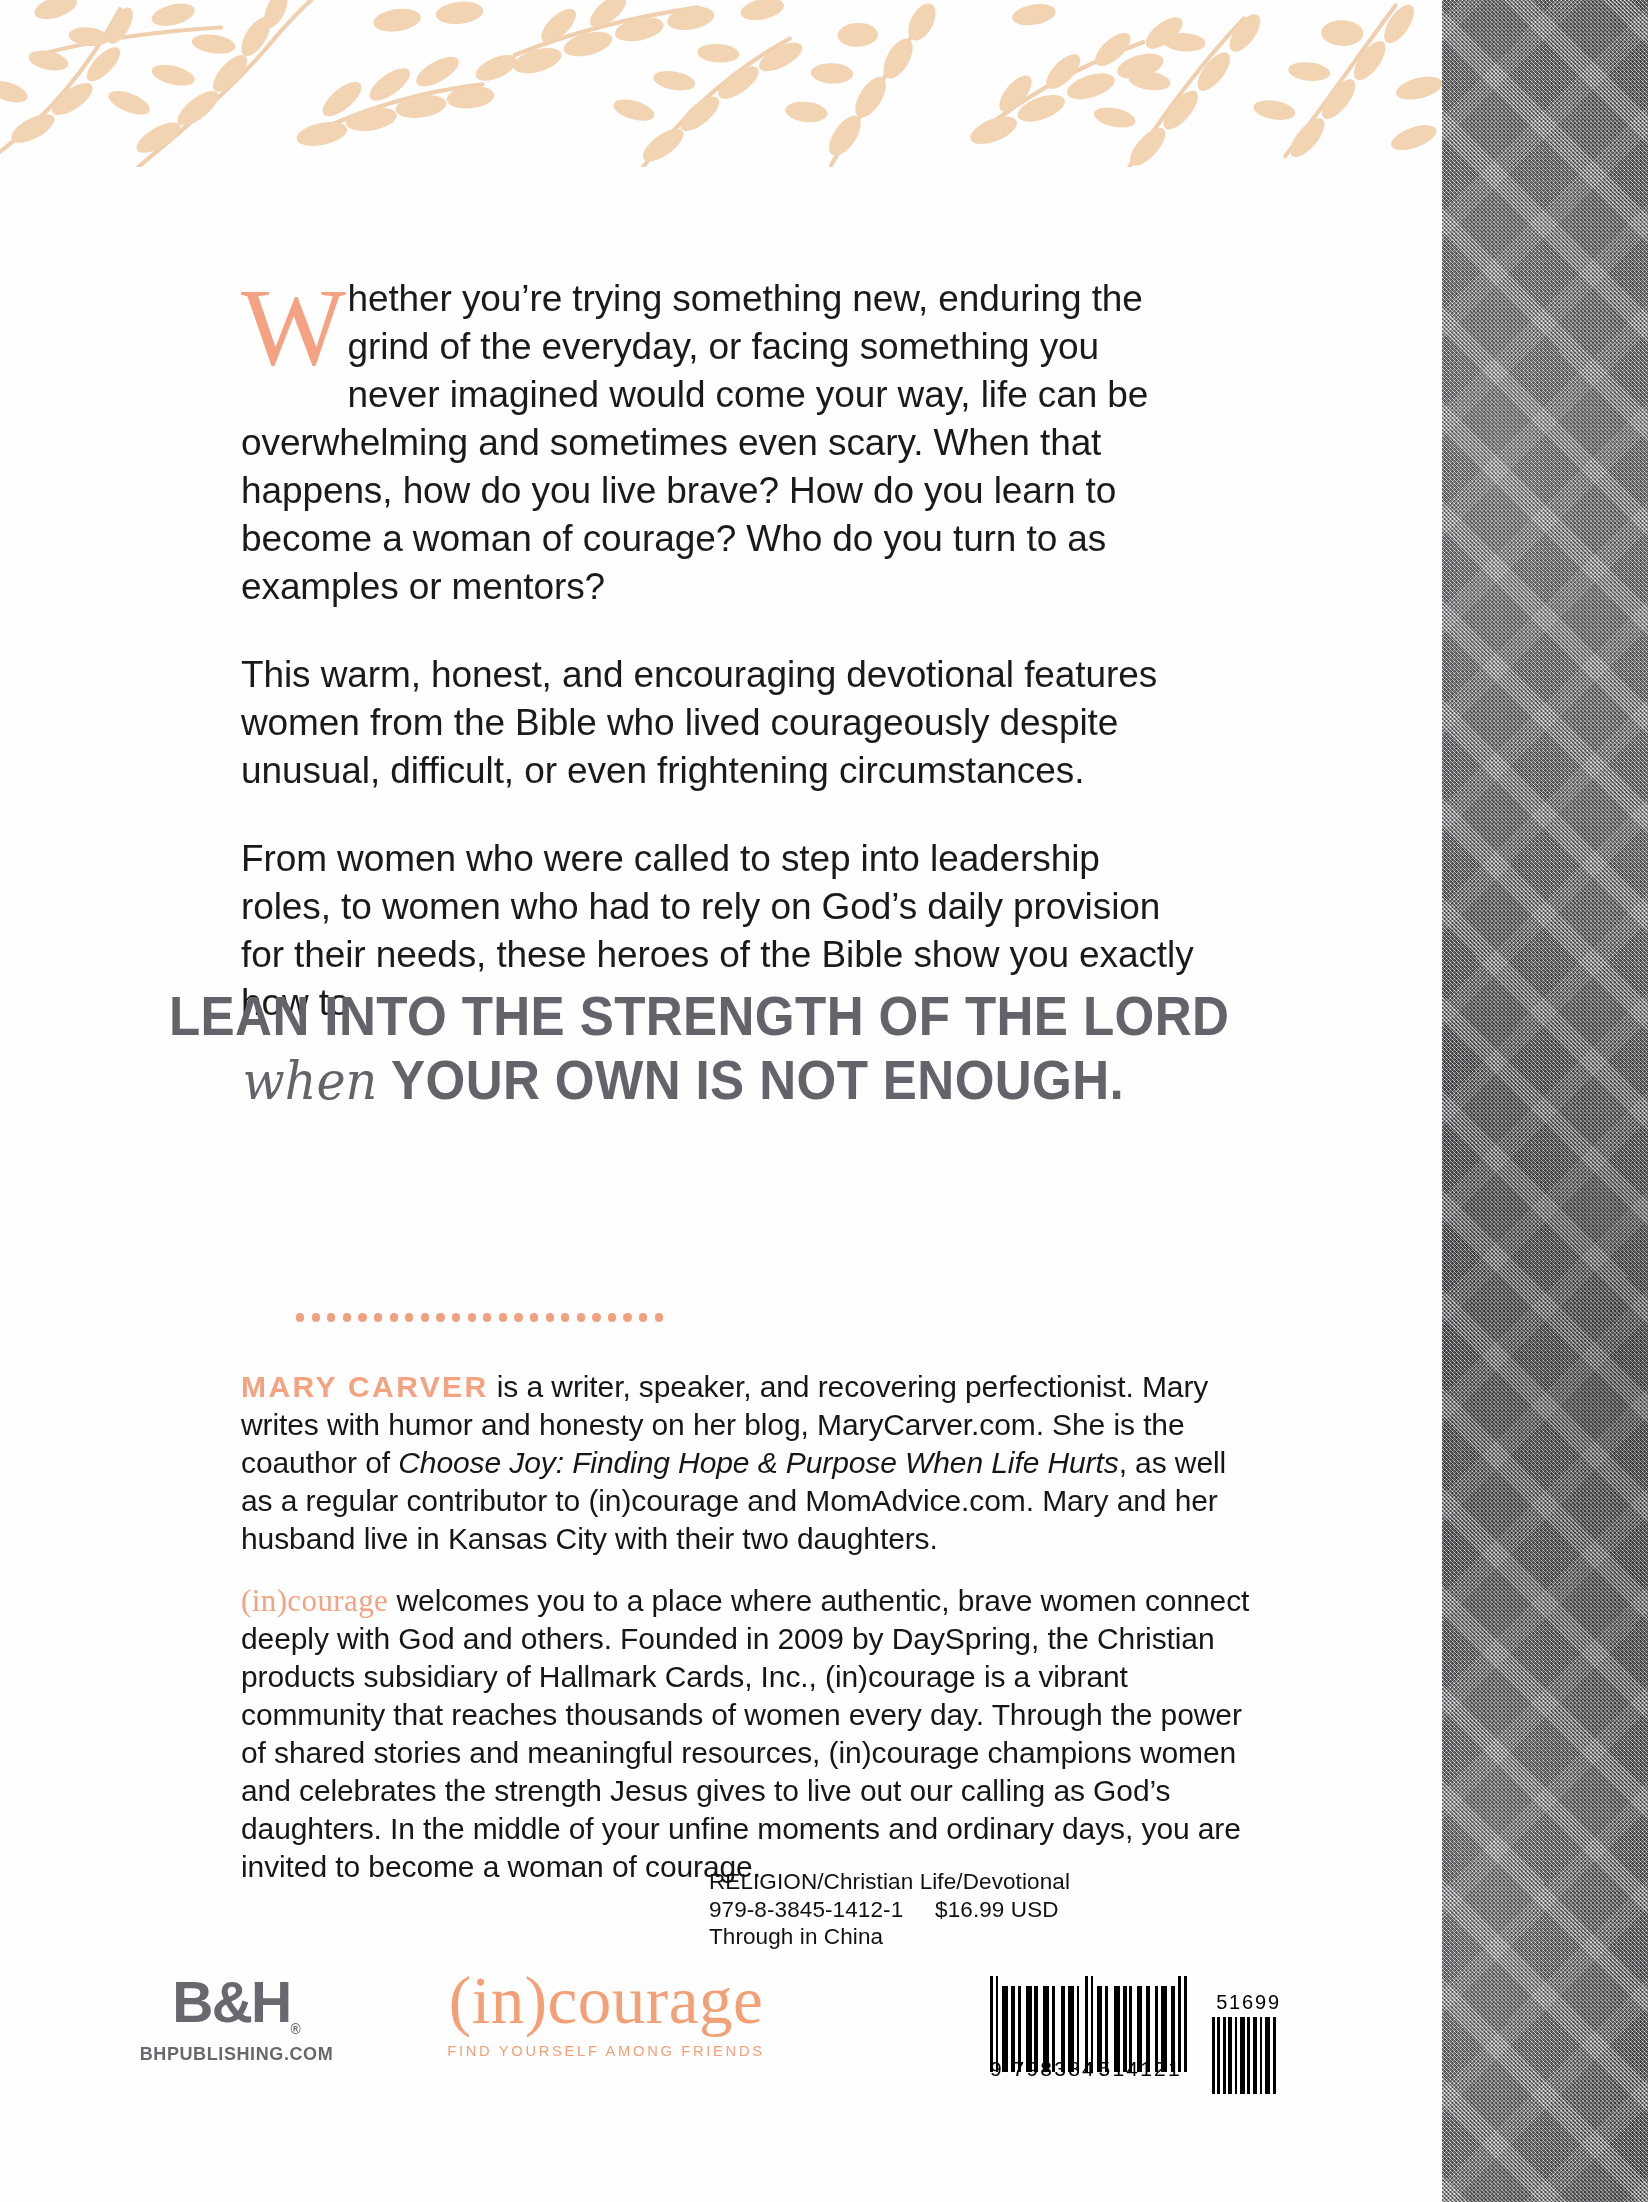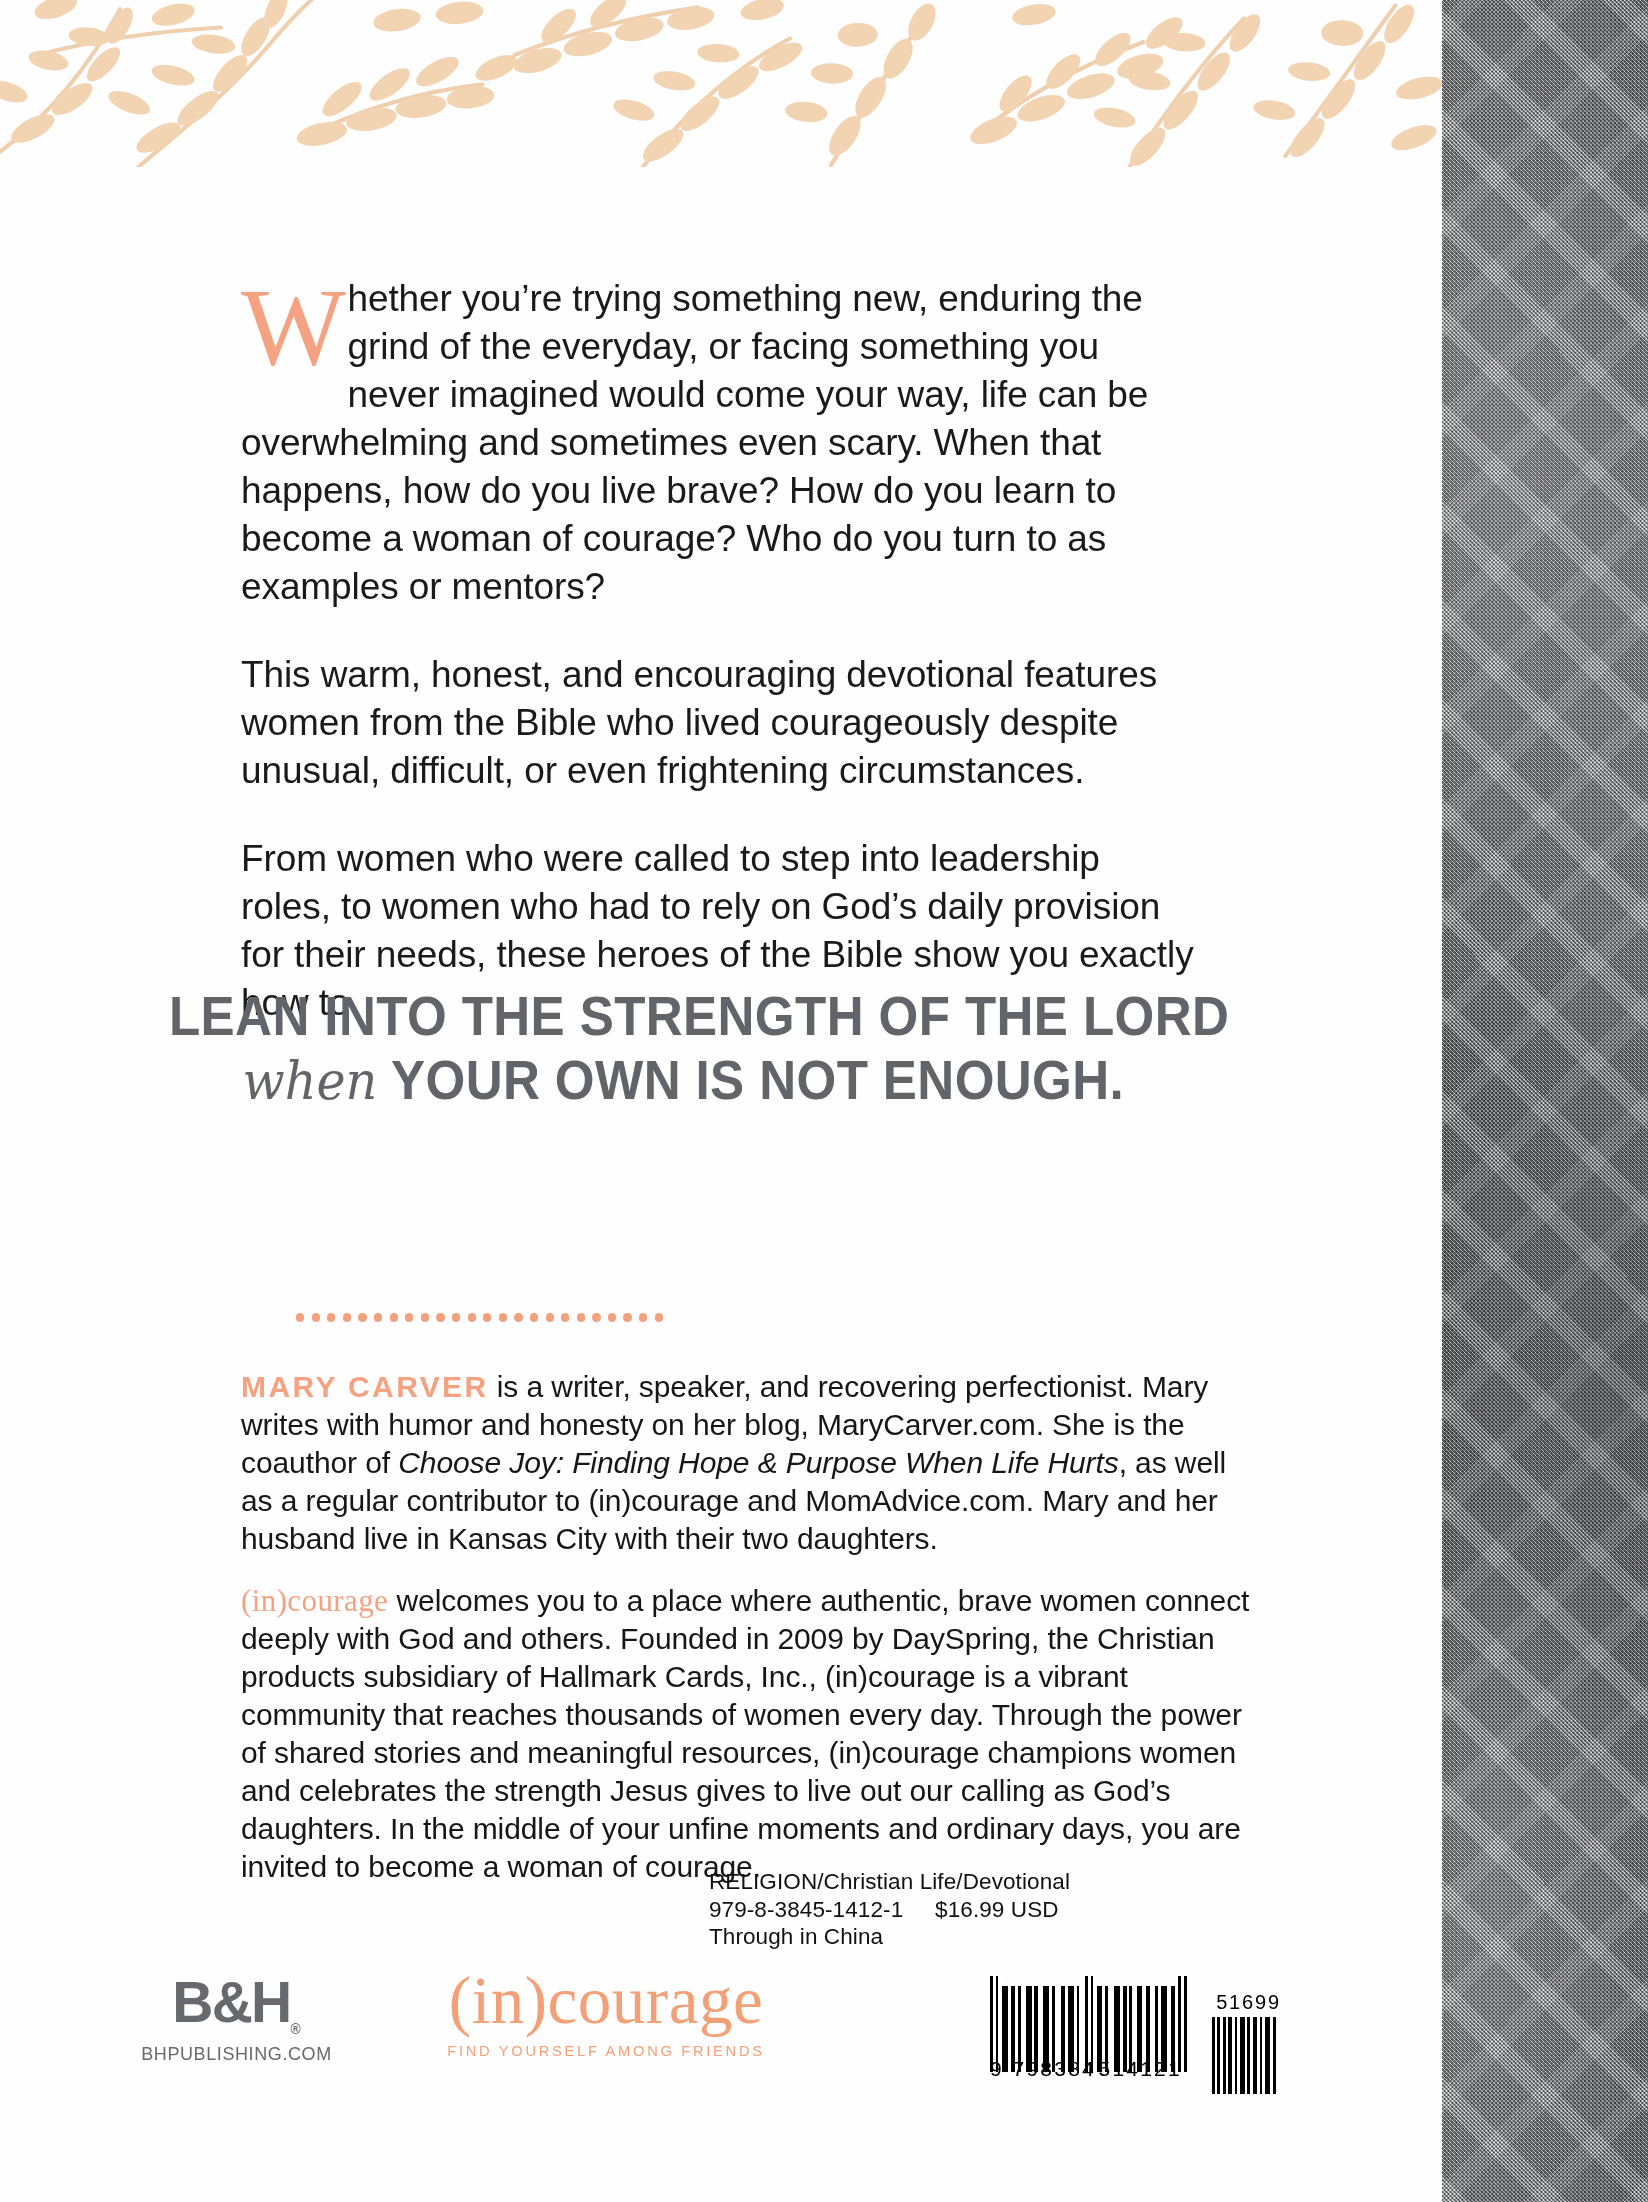--- a/index.html
+++ b/index.html
@@ -251,21 +251,21 @@
     display: inline-block;
   }
   .bh-mark .reg {
     font-size: 13.8px;
     font-weight: 700;
     vertical-align: sub;
     letter-spacing: 0;
   }
   .bh-sub {
     font-family: "Liberation Sans", sans-serif;
-    font-weight: 400;
+    font-weight: 700;
     font-size: 18px;
     letter-spacing: 0.6px;
     color: #68696e;
     margin-top: 6.4px;
   }
 
   
   .incourage-logo {
     position: absolute;
     left: 404px;

